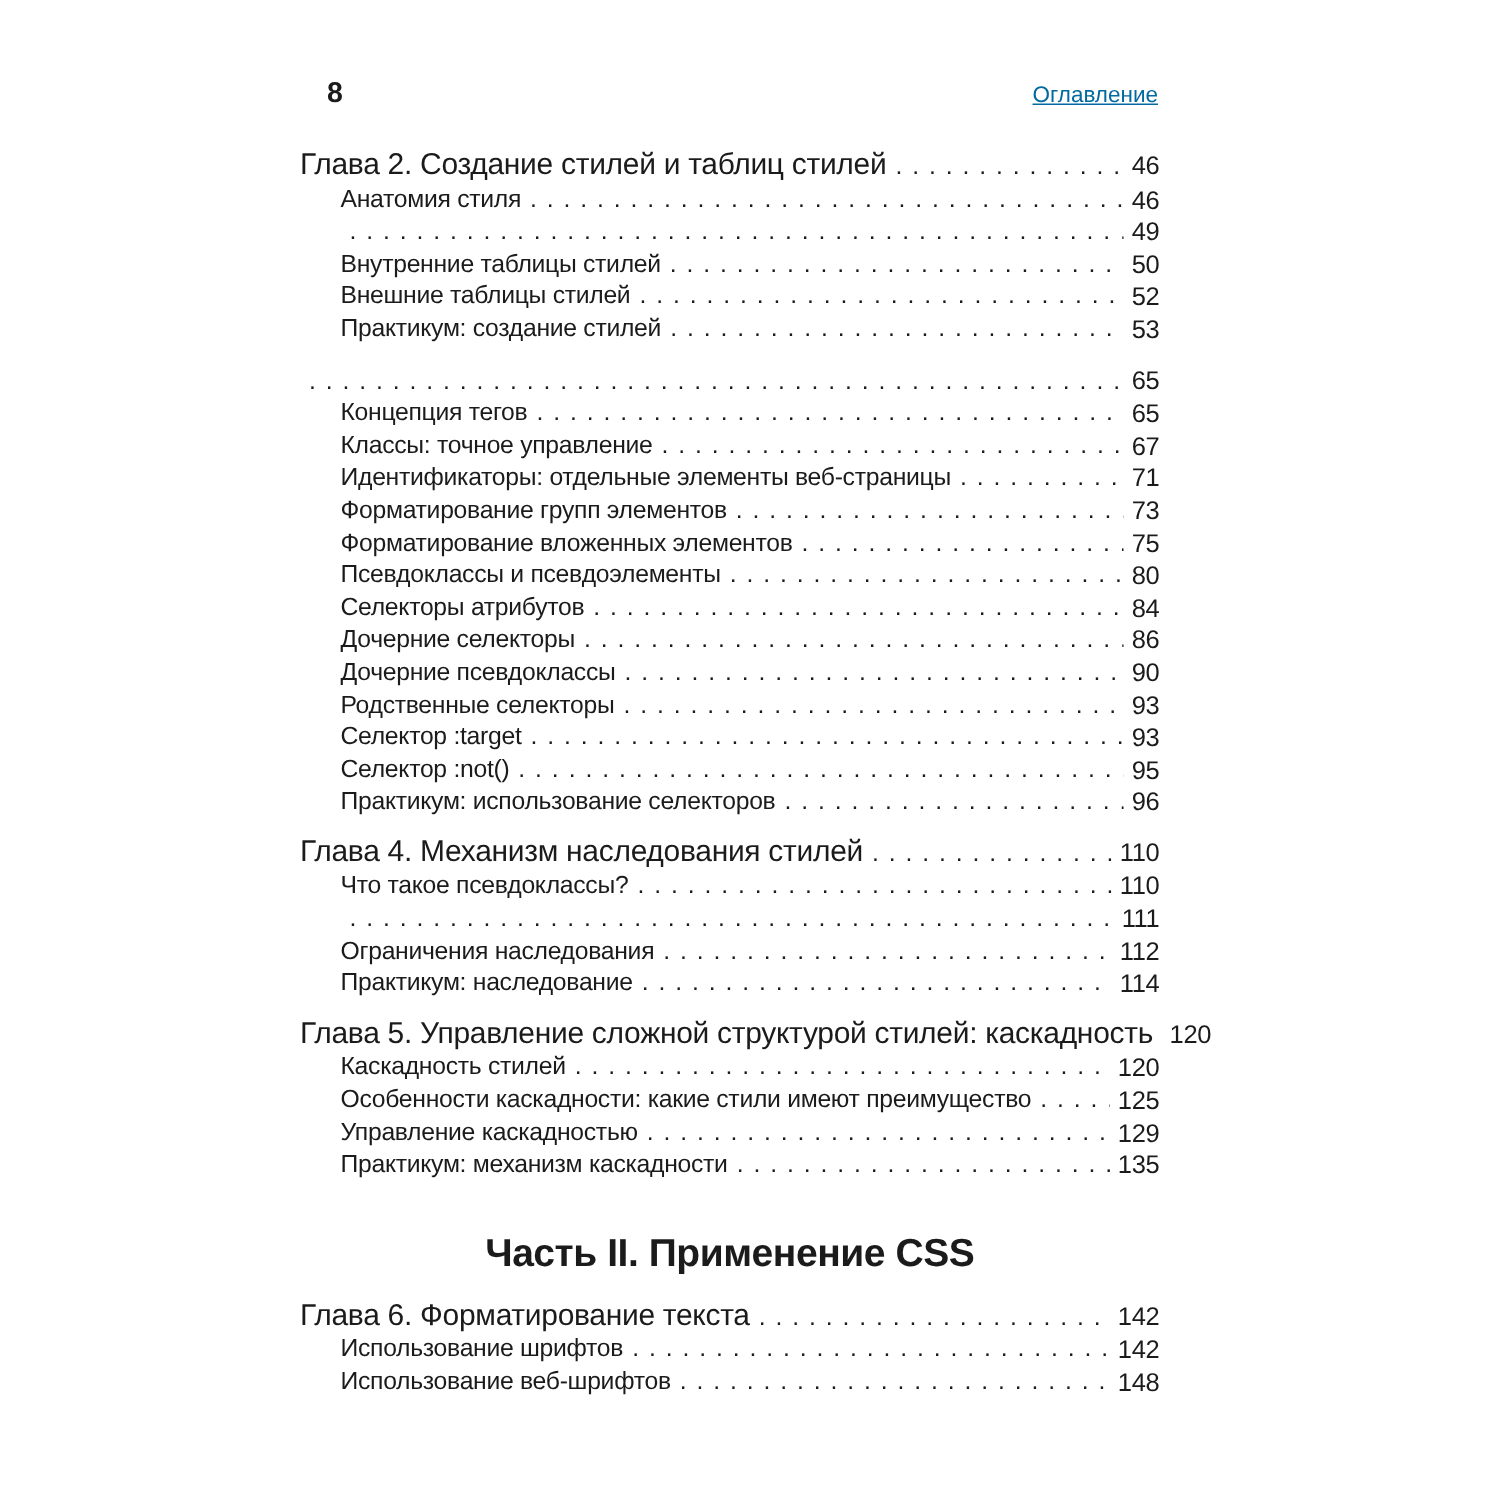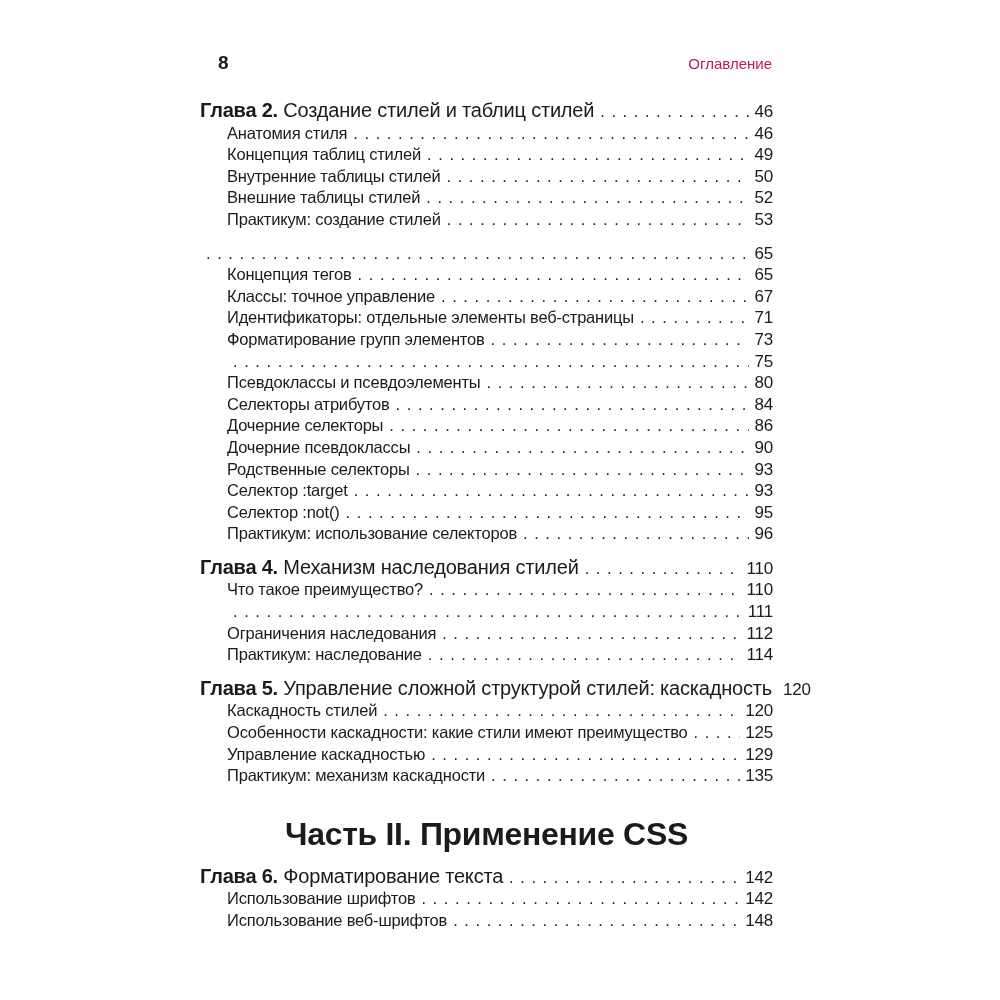--- a/index.html
+++ b/index.html
@@ -21,57 +21,58 @@
     justify-content: space-between;
     align-items: baseline;
   }
   .folio {
     font-size: 19px;
     font-weight: bold;
     letter-spacing: -0.2px;
   }
   .running-title {
     font-size: 15px;
-    color: #be185d;
+    color: #0369a1;
+    text-decoration: underline;
   }
   .toc {
     position: absolute;
     left: 200px;
     top: 100px;
     width: 573px;
   }
   .section-block { margin-bottom: 12px; }
   .row {
     display: flex;
     align-items: baseline;
     line-height: 21.6px;
     white-space: nowrap;
   }
   .row .title { letter-spacing: -0.2px; }
   .row.chapter { font-size: 20px; }
-  .row.chapter .title b { font-weight: bold; }
+  .row.chapter .title b { font-weight: normal; }
   .row.entry { font-size: 16.5px; padding-left: 27px; align-items: center; }
   .dots {
     flex: 1;
     overflow: hidden;
     white-space: nowrap;
     margin-left: 6px;
     letter-spacing: 1px;
     font-size: 16.5px;
     color: #1b1b1b;
   }
   .pg {
     margin-left: 5px;
     font-size: 17px;
     letter-spacing: -0.2px;
   }
   .part-heading {
     margin: 30px 0 15px 0;
     text-align: center;
-    font-size: 32px;
+    font-size: 26px;
     font-weight: bold;
     line-height: 34px;
     letter-spacing: -0.3px;
   }
 </style>
 </head>
 <body>
 
 <div class="page">
   <div class="page-header">
@@ -84,21 +85,20 @@
           <span class="title"><b>Глава 2. </b>Создание стилей и таблиц стилей</span>
           <span class="dots">. . . . . . . . . . . . . . . . . . . . . . . . . . . . . . . . . . . . . . . . . . . . . . . . . . . . . . . . . . . . . . . . . . . . . . . . . . . . . . . . . . . . . . . . . . . . . . . . . . . . . . . . . . . . . . . . . . . . . . . . . . . . . . . . . . . . . . . . . . . . </span>
           <span class="pg">46</span>
         </div>
         <div class="row entry">
           <span class="title">Анатомия стиля</span>
           <span class="dots">. . . . . . . . . . . . . . . . . . . . . . . . . . . . . . . . . . . . . . . . . . . . . . . . . . . . . . . . . . . . . . . . . . . . . . . . . . . . . . . . . . . . . . . . . . . . . . . . . . . . . . . . . . . . . . . . . . . . . . . . . . . . . . . . . . . . . . . . . . . . </span>
           <span class="pg">46</span>
         </div>
         <div class="row entry">
-          <span class="title">Концепция таблиц стилей</span>
           <span class="dots">. . . . . . . . . . . . . . . . . . . . . . . . . . . . . . . . . . . . . . . . . . . . . . . . . . . . . . . . . . . . . . . . . . . . . . . . . . . . . . . . . . . . . . . . . . . . . . . . . . . . . . . . . . . . . . . . . . . . . . . . . . . . . . . . . . . . . . . . . . . . </span>
           <span class="pg">49</span>
         </div>
         <div class="row entry">
           <span class="title">Внутренние таблицы стилей</span>
           <span class="dots">. . . . . . . . . . . . . . . . . . . . . . . . . . . . . . . . . . . . . . . . . . . . . . . . . . . . . . . . . . . . . . . . . . . . . . . . . . . . . . . . . . . . . . . . . . . . . . . . . . . . . . . . . . . . . . . . . . . . . . . . . . . . . . . . . . . . . . . . . . . . </span>
           <span class="pg">50</span>
         </div>
         <div class="row entry">
           <span class="title">Внешние таблицы стилей</span>
@@ -130,20 +130,21 @@
           <span class="title">Идентификаторы: отдельные элементы веб-страницы</span>
           <span class="dots">. . . . . . . . . . . . . . . . . . . . . . . . . . . . . . . . . . . . . . . . . . . . . . . . . . . . . . . . . . . . . . . . . . . . . . . . . . . . . . . . . . . . . . . . . . . . . . . . . . . . . . . . . . . . . . . . . . . . . . . . . . . . . . . . . . . . . . . . . . . . </span>
           <span class="pg">71</span>
         </div>
         <div class="row entry">
           <span class="title">Форматирование групп элементов</span>
           <span class="dots">. . . . . . . . . . . . . . . . . . . . . . . . . . . . . . . . . . . . . . . . . . . . . . . . . . . . . . . . . . . . . . . . . . . . . . . . . . . . . . . . . . . . . . . . . . . . . . . . . . . . . . . . . . . . . . . . . . . . . . . . . . . . . . . . . . . . . . . . . . . . </span>
           <span class="pg">73</span>
         </div>
         <div class="row entry">
+          <span class="title">Форматирование вложенных элементов</span>
           <span class="dots">. . . . . . . . . . . . . . . . . . . . . . . . . . . . . . . . . . . . . . . . . . . . . . . . . . . . . . . . . . . . . . . . . . . . . . . . . . . . . . . . . . . . . . . . . . . . . . . . . . . . . . . . . . . . . . . . . . . . . . . . . . . . . . . . . . . . . . . . . . . . </span>
           <span class="pg">75</span>
         </div>
         <div class="row entry">
           <span class="title">Псевдоклассы и псевдоэлементы</span>
           <span class="dots">. . . . . . . . . . . . . . . . . . . . . . . . . . . . . . . . . . . . . . . . . . . . . . . . . . . . . . . . . . . . . . . . . . . . . . . . . . . . . . . . . . . . . . . . . . . . . . . . . . . . . . . . . . . . . . . . . . . . . . . . . . . . . . . . . . . . . . . . . . . . </span>
           <span class="pg">80</span>
         </div>
         <div class="row entry">
           <span class="title">Селекторы атрибутов</span>
@@ -181,21 +182,21 @@
           <span class="pg">96</span>
         </div>
       </div>
       <div class="section-block">
         <div class="row chapter">
           <span class="title"><b>Глава 4. </b>Механизм наследования стилей</span>
           <span class="dots">. . . . . . . . . . . . . . . . . . . . . . . . . . . . . . . . . . . . . . . . . . . . . . . . . . . . . . . . . . . . . . . . . . . . . . . . . . . . . . . . . . . . . . . . . . . . . . . . . . . . . . . . . . . . . . . . . . . . . . . . . . . . . . . . . . . . . . . . . . . . </span>
           <span class="pg">110</span>
         </div>
         <div class="row entry">
-          <span class="title">Что такое преимущество?</span>
+          <span class="title">Что такое псевдоклассы?</span>
           <span class="dots">. . . . . . . . . . . . . . . . . . . . . . . . . . . . . . . . . . . . . . . . . . . . . . . . . . . . . . . . . . . . . . . . . . . . . . . . . . . . . . . . . . . . . . . . . . . . . . . . . . . . . . . . . . . . . . . . . . . . . . . . . . . . . . . . . . . . . . . . . . . . </span>
           <span class="pg">110</span>
         </div>
         <div class="row entry">
           <span class="dots">. . . . . . . . . . . . . . . . . . . . . . . . . . . . . . . . . . . . . . . . . . . . . . . . . . . . . . . . . . . . . . . . . . . . . . . . . . . . . . . . . . . . . . . . . . . . . . . . . . . . . . . . . . . . . . . . . . . . . . . . . . . . . . . . . . . . . . . . . . . . </span>
           <span class="pg">111</span>
         </div>
         <div class="row entry">
           <span class="title">Ограничения наследования</span>
           <span class="dots">. . . . . . . . . . . . . . . . . . . . . . . . . . . . . . . . . . . . . . . . . . . . . . . . . . . . . . . . . . . . . . . . . . . . . . . . . . . . . . . . . . . . . . . . . . . . . . . . . . . . . . . . . . . . . . . . . . . . . . . . . . . . . . . . . . . . . . . . . . . . </span>

